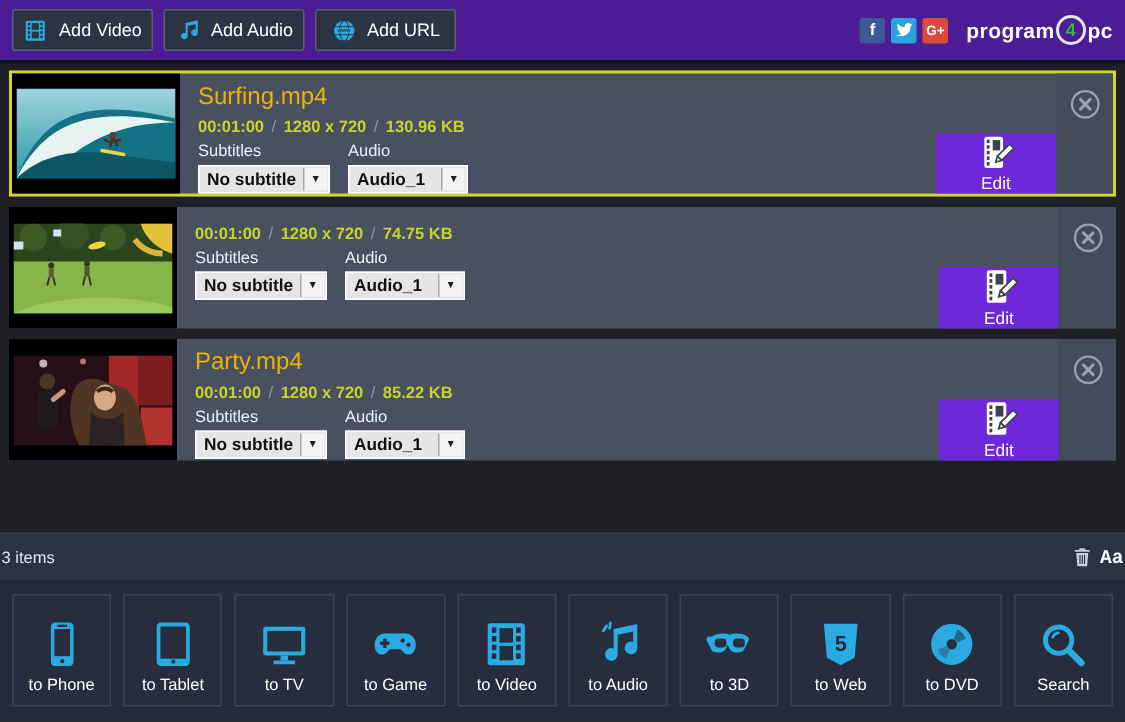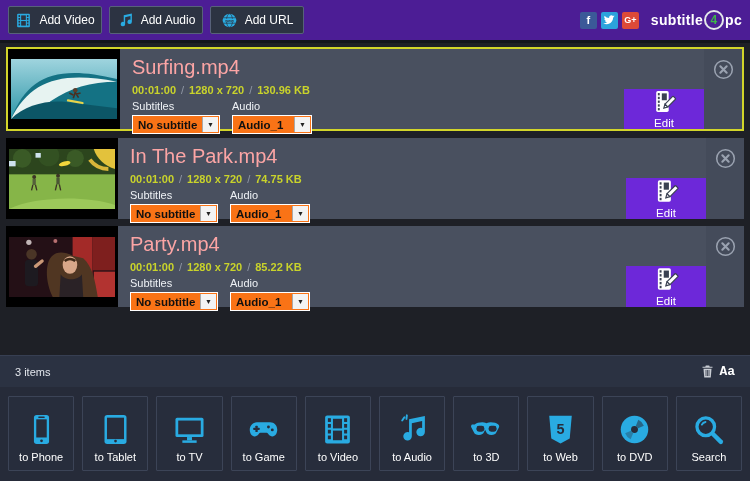--- a/index.html
+++ b/index.html
@@ -45,27 +45,27 @@
     height:81px; margin-bottom:7px; background:#49505f;
     display:flex; cursor:pointer;
   }
   .row.selected { border:2px solid #d2d52a; height:84px; }
   .thumb {
     width:112px; flex:none; background:#000;
     display:flex; align-items:center; justify-content:center;
   }
   .thumb svg { width:106px; height:60px; display:block; }
   .info { flex:1; min-width:0; padding:7px 0 0 12px; }
-  .title { color:#fca5a5; font-size:20px; }
+  .title { color:#eab308; font-size:16px; }
   .meta { margin-top:5px; font-size:11px; font-weight:bold; color:#c9d32b; }
   .meta .s { color:#9198a5; font-weight:normal; padding:0 5px; }
   .controls { display:flex; gap:12px; margin-top:4px; }
   .ctl-label { color:#eef1f5; font-size:11px; margin-bottom:3px; }
   .combo {
-    height:19px; background:#f97316; border:1px solid #fff;
+    height:19px; background:#e5e5e5; border:1px solid #fff;
     display:flex; align-items:center; cursor:pointer;
   }
   .combo.w1 { width:88px; } .combo.w2 { width:80px; }
   .combo .val { flex:1; padding-left:5px; font-size:11.5px; font-weight:bold; color:#101010;
                 white-space:nowrap; overflow:hidden; }
   .combo .arrow {
     width:16px; height:15px; margin-right:1px; flex:none;
     background:#f3f3f3; border-left:1px solid #a9a9a9;
     display:flex; align-items:center; justify-content:center;
     font-size:7px; color:#222;
@@ -77,21 +77,21 @@
   }
   .edit-btn svg { width:30px; height:32px; }
   .close-strip {
     width:38px; flex:none; background:#444b5a;
     display:flex; justify-content:center; padding-top:9px;
   }
   .close-icon { width:23px; height:23px; cursor:pointer; }
   
   .status {
     height:32px; background:#2b3242; border-top:1px solid #373f52;
-    display:flex; align-items:center; padding:0 15px;
+    display:flex; align-items:center; padding:0 1px;
     color:#e2e6ec; font-size:11px;
   }
   .status-right { margin-left:auto; display:flex; align-items:center; gap:4px;font-family:Liberation Mono, monospace; }
   .trash-btn { width:15px; height:17px; cursor:pointer; }
   .aa-btn { color:#fff; font-size:13px; font-weight:bold; cursor:pointer; }
   
   .dock {
     height:94px; background:#262b39;
     display:flex; gap:8px; padding:9px 8px 10px 8px;
   }
@@ -154,21 +154,21 @@
     </div>
     <div class="social" style="background:#2ba3dc">
       <svg viewBox="0 0 24 24">
           <path fill="#fff" d="M23.4 4.8c-.8.36-1.66.6-2.56.72a4.5 4.5 0 0 0 1.97-2.48 8.95 8.95 0 0 1-2.85 1.09A4.48 4.48 0 0 0 12.2 7.2c0 .35.04.7.11 1.02A12.72 12.72 0 0 1 3.08 3.54a4.48 4.48 0 0 0 1.39 5.98 4.44 4.44 0 0 1-2.03-.56v.06a4.48 4.48 0 0 0 3.6 4.4 4.6 4.6 0 0 1-2.03.07 4.49 4.49 0 0 0 4.19 3.11A9 9 0 0 1 1.55 18.5c-.36 0-.72-.02-1.07-.06a12.7 12.7 0 0 0 6.88 2.02c8.26 0 12.78-6.84 12.78-12.78l-.01-.58a9.1 9.1 0 0 0 2.27-2.3z"></path>
         </svg>
     </div>
     <div class="social" style="background:#dc4a38;font-size:9px">
       <span>G+</span>
     </div>
     <div class="logo">
-      <span>subtitle</span>
+      <span>program</span>
       <span class="logo-circle">
           <span>4</span>
         </span>
       <span>pc</span>
     </div>
   </div>
 </div>
 
 <div class="list">
 
@@ -254,21 +254,20 @@
         <ellipse cx="84" cy="22" rx="9" ry="3.4" fill="#f2d63c" transform="rotate(-14 84 22)"></ellipse>
         <circle cx="38" cy="42" r="3" fill="#3c3325"></circle>
           <rect x="35.5" y="45" width="5" height="9" fill="#55603a"></rect>
           <path d="M36 54 l-2 8 M40 54 l2 8" stroke="#3c3325" stroke-width="2"></path>
         <circle cx="74" cy="40" r="3" fill="#3c3325"></circle>
           <rect x="71.5" y="43" width="5" height="10" fill="#4a5534"></rect>
           <path d="M72 53 l-2 9 M76 53 l2 9" stroke="#3c3325" stroke-width="2"></path>
       </svg>
     </div>
     <div class="info">
-      <div class="title">In The Park.mp4</div>
       <div class="meta">
         <span>00:01:00</span><span class="s">/</span><span>1280 x 720</span><span class="s">/</span><span>74.75 KB</span>
       </div>
       <div class="controls">
         <div>
           <div class="ctl-label">Subtitles</div>
           <div class="combo w1">
             <span class="val">No subtitle</span>
             <span class="arrow">▼</span>
           </div>

